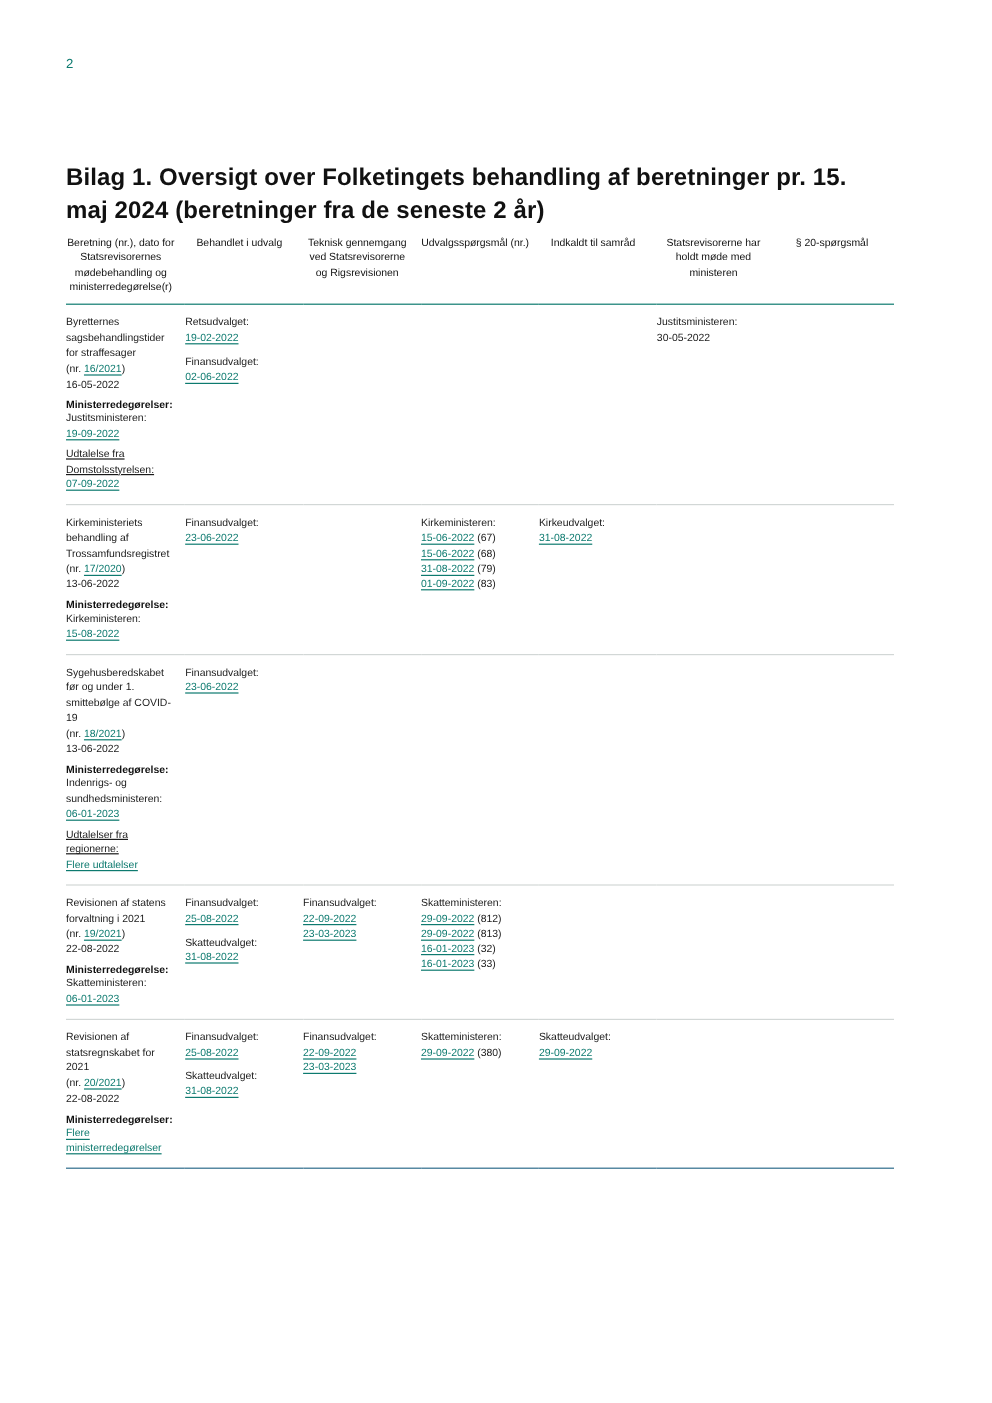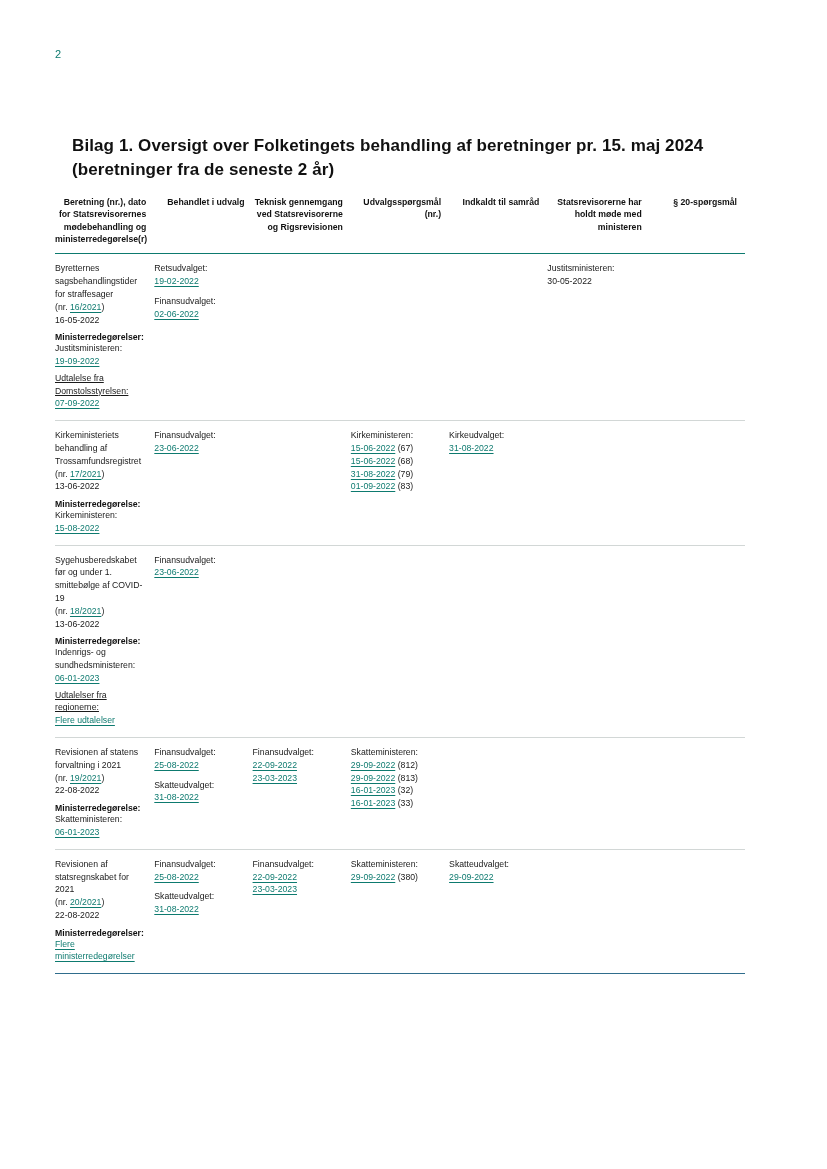--- a/index.html
+++ b/index.html
@@ -27,40 +27,39 @@
     top: 48px;
     font-size: 11px;
     color: #0d7a6f;
     font-weight: 400;
   }
   .doc-title {
     position: absolute;
     left: 55px;
     top: 134px;
     width: 690px;
-    font-size: 17px;
+    font-size: 20px;
     font-weight: bold;
     line-height: 1.42;
     color: #111111;
     letter-spacing: 0.1px;
-    margin-left: 17px;
   }
   table.annex {
     position: absolute;
     left: 55px;
     top: 196px;
     width: 690px;
     border-collapse: collapse;
     table-layout: fixed;
   }
   table.annex th {
-    text-align: right;
+    text-align: center;
     vertical-align: top;
     font-size: 8.7px;
-    font-weight: bold;
+    font-weight: normal;
     line-height: 1.42;
     color: #111111;
     padding: 0 8px 8px 0;
     border-bottom: 1.2px solid #0d7a6f;
   }
   table.annex td {
     vertical-align: top;
     font-size: 8.7px;
     line-height: 1.47;
     color: #1a1a1a;
@@ -149,21 +148,21 @@
           <td></td>
           <td>
             <span class="cellline">Justitsministeren:</span>
             <span class="cellline">30-05-2022</span>
           </td>
           <td></td>
         </tr>
         <tr>
           <td>
             <span class="cellline">Kirkeministeriets behandling af Trossamfundsregistret</span>
-            <span class="cellline"><span class="plain">(nr. </span><span class="lnk">17/2021</span><span class="plain">)</span></span>
+            <span class="cellline"><span class="plain">(nr. </span><span class="lnk">17/2020</span><span class="plain">)</span></span>
             <span class="cellline">13-06-2022</span>
             <span class="bold-label">Ministerredegørelse:</span>
             <span class="cellline">Kirkeministeren:</span>
             <span class="cellline lnk">15-08-2022</span>
           </td>
           <td>
             <span class="cellline">Finansudvalget:</span>
             <span class="cellline lnk">23-06-2022</span>
           </td>
           <td></td>

